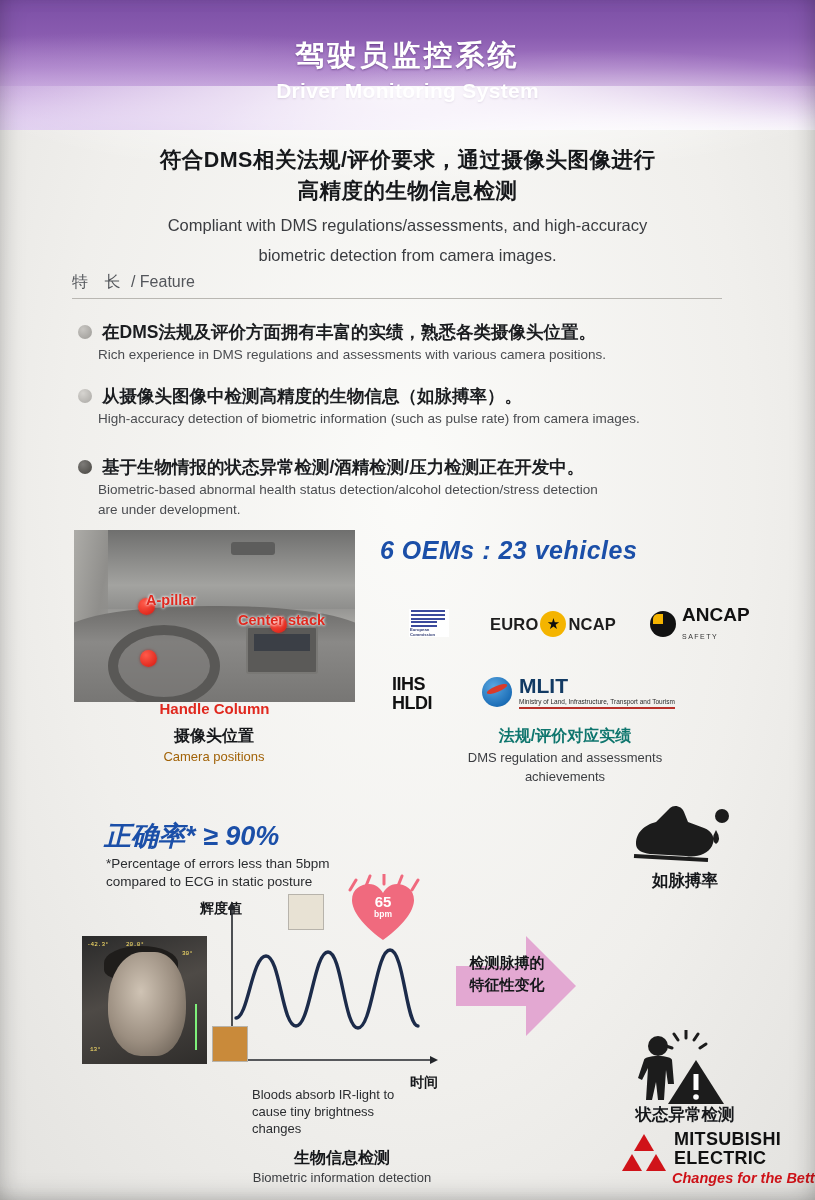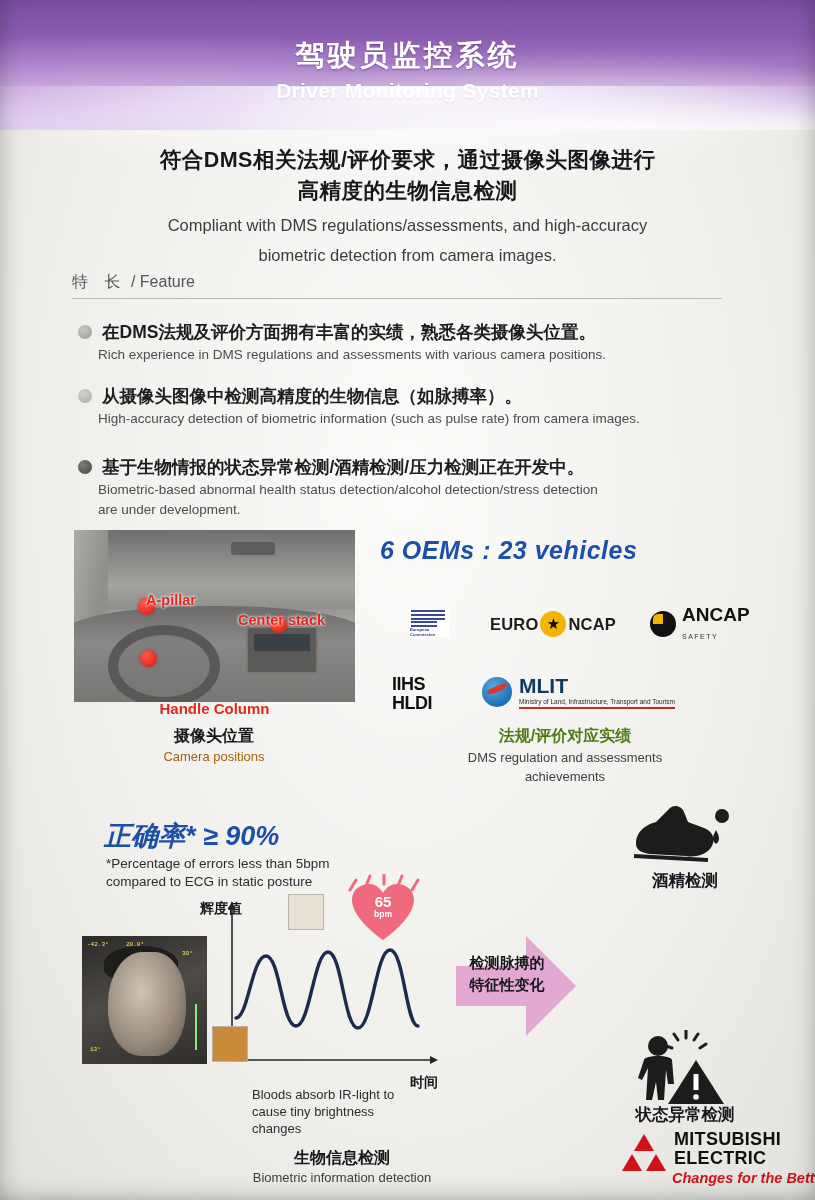--- a/index.html
+++ b/index.html
@@ -295,21 +295,21 @@
     transform: rotate(-22deg);
   }
   #logo-mlit .t1 { font-size: 21px; font-weight: bold; color: #123a63; line-height: 21px; }
   #logo-mlit .t2 { font-size: 6.5px; color: #2a2a2a; margin-top: 2px; }
   #logo-mlit .rule { height: 2px; background: #b8312a; margin-top: 2px; }
   #cap-oem {
     position: absolute;
     left: 400px; top: 726px; width: 330px;
     text-align: center;
   }
-  #cap-oem .cn { color: #4d7c0f; font-size: 16px; font-weight: bold; }
+  #cap-oem .cn { color: #0f766e; font-size: 16px; font-weight: bold; }
   #cap-oem .en { color: #3c3e42; font-size: 13px; line-height: 17px; margin-top: 2px; }
 
   
   #acc-title {
     position: absolute;
     left: 104px; top: 818px;
     color: #1b4fa8;
     font-size: 27px;
     font-weight: bold;
     font-style: italic;
@@ -634,21 +634,21 @@
     <div>特征性变化</div>
   </div>
 
   <div class="ricon" id="ic-alcohol">
     <svg width="170" height="70" viewBox="0 0 170 70">
       <path d="M36 44 C36 30 48 24 56 22 L70 8 C74 4 82 6 84 12 L88 22 L104 28 C112 31 116 38 112 46 C108 54 96 58 86 56 L50 54 C42 53 36 50 36 44 Z" fill="#1c1c1c"></path>
       <circle cx="122" cy="16" r="7" fill="#1c1c1c"></circle>
       <path d="M116 30 q6 10 0 14 q-6 -4 0 -14 Z" fill="#1c1c1c"></path>
       <path d="M34 56 L108 60" stroke="#1c1c1c" stroke-width="4"></path>
     </svg>
-    <div class="cap" style="top:70px;">酒精检测</div>
+    <div class="cap" style="top:70px;">如脉搏率</div>
   </div>
 
 
   <div class="ricon" id="ic-abnorm">
     <svg width="170" height="74" viewBox="0 0 170 74">
       <circle cx="58" cy="16" r="10" fill="#1c1c1c"></circle>
       <path d="M44 30 C44 28 50 26 58 26 C66 26 72 28 72 30 L74 54 L68 54 L66 40 L64 70 L58 70 L56 52 L52 70 L46 70 L48 38 L42 50 L38 48 Z" fill="#1c1c1c"></path>
       <path d="M96 30 L124 74 L68 74 Z" fill="#1c1c1c"></path>
       <path d="M96 44 L96 60" stroke="#ffffff" stroke-width="5"></path>
       <circle cx="96" cy="67" r="2.8" fill="#ffffff"></circle>

